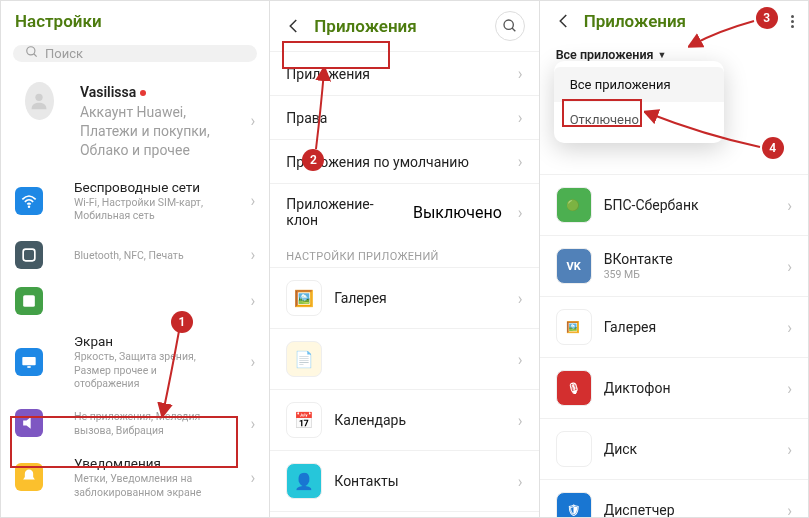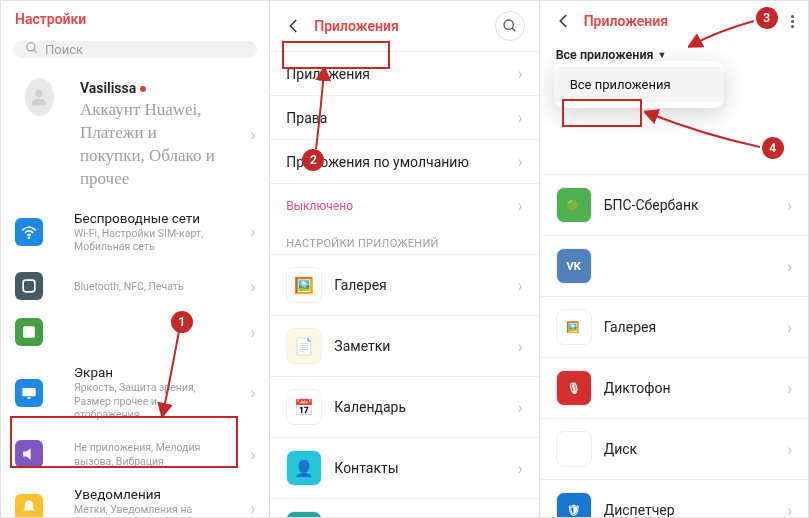--- a/index.html
+++ b/index.html
@@ -8,40 +8,40 @@
     background: #f5f5f5;
     width: 809px;
     height: 518px;
     overflow: hidden;
     position: relative;
   }
   .container { display: flex; width: 100%; height: 100%; background:#fff; border:1px solid #e0e0e0;}
   .pane { flex:1; border-right:1px solid #e0e0e0; background:#fff; display:flex; flex-direction:column; position:relative; overflow:hidden;}
   .pane:last-child{border-right:none;}
   .header { display:flex; align-items:center; padding:10px 14px; gap:10px; }
-  .header .title { font-size:14px; font-weight:600; color:#ef4444; flex:1;}
+  .header .title { font-size:17px; font-weight:600; color:#4d7c0f; flex:1;}
   .back { width:20px; height:20px; display:flex; align-items:center; justify-content:center; color:#333;}
   .search-row { margin:4px 12px 10px; background:#f1f1f1; border-radius:18px; height:32px; display:flex; align-items:center; padding:0 12px; color:#9e9e9e; font-size:13px;}
   .search-row .sicon{margin-right:6px;}
   .account { display:flex; align-items:flex-start; padding:10px 14px; gap:26px;margin-left:10px; }
   .avatar { width:38px; height:38px; border-radius:50%; background:#e8e8e8; display:flex; align-items:center; justify-content:center; color:#bdbdbd;}
   .acct-text .name{font-size:14px; font-weight:600; color:#222;}
   .dot{display:inline-block;width:6px;height:6px;border-radius:50%;background:#e53935;margin-left:4px;vertical-align:middle;}
-  .acct-text .sub{font-size:17px; color:#9e9e9e; line-height:1.35; margin-top:2px; max-width:190px;font-family:Liberation Serif, serif;}
+  .acct-text .sub{font-size:14px; color:#9e9e9e; line-height:1.35; margin-top:2px; max-width:190px;}
   .chev{color:#c0c0c0; margin-left:auto; align-self:center;}
   .list{display:flex;flex-direction:column;}
   .item{display:flex; align-items:center; padding:10px 14px; gap:12px; border-top:1px solid #f0f0f0; position:relative;}
   .pane1 .item{border-top:none; padding:9px 14px;gap:31px;}
   .iconbox{width:28px;height:28px;border-radius:6px;display:flex;align-items:center;justify-content:center;flex-shrink:0;}
   .it-text{flex:1; min-width:0;}
   .it-text .t{font-size:13.5px;color:#222;}
   .it-text .s{font-size:10.5px;color:#9e9e9e;line-height:1.3;margin-top:1px;}
   .pane2 .item, .pane3 .item{padding:12px 16px;}
   .pane2 .it-text .t, .pane3 .it-text .t{font-size:14px;}
-  .value-right{font-size:12px;color:#ec4899;margin-right:4px;}
+  .value-right{font-size:16px;color:#000000;margin-right:4px;}
   .section-h{padding:10px 16px 4px;font-size:11px;color:#9e9e9e;text-transform:uppercase;letter-spacing:.3px;}
   .app-icon{width:36px;height:36px;border-radius:8px;display:flex;align-items:center;justify-content:center;flex-shrink:0;}
   .filter-row{padding:6px 16px 2px;font-size:12.5px;font-weight:600;color:#222;display:flex;align-items:center;gap:4px;}
   .tri{font-size:9px;color:#333;}
   .dropdown{position:absolute; top:60px; left:14px; width:170px; background:#fff; border-radius:10px; box-shadow:0 6px 24px rgba(0,0,0,.18); z-index:5; padding:6px 0;}
   .dropdown .opt{padding:10px 16px; font-size:13px; color:#555;}
   .dropdown .opt.sel{color:#111; background:#f5f5f5; border-radius:6px 6px 0 0;}
   .menu-dots{color:#555;display:flex;flex-direction:column;gap:2px;align-items:center;}
   .menu-dots span{width:3px;height:3px;border-radius:50%;background:#555;display:block;}
   
@@ -210,38 +210,38 @@
      <span class="chev">›</span>
    </div>
         <div class="item">
      <div class="it-text">
             <div class="t">Приложения по умолчанию</div>
           </div>
 
      <span class="chev">›</span>
    </div>
         <div class="item">
+     <div class="it-text">
+            <div class="t">Приложение-клон</div>
+          </div>
      <span class="value-right">Выключено</span>
      <span class="chev">›</span>
    </div>
       </div>
     <div class="section-h">НАСТРОЙКИ ПРИЛОЖЕНИЙ</div>
     <div class="list" id="p2apps">
         <div class="item">
      <div class="app-icon" style="background:#fff;border:1px solid #eee">🖼️</div>
      <div class="it-text">
             <div class="t">Галерея</div>
           </div>
      <span class="chev">›</span>
    </div>
         <div class="item">
      <div class="app-icon" style="background:#fff8e1;border:1px solid #eee">📄</div>
-     <div class="it-text">
-            <div class="t">Заметки</div>
-          </div>
      <span class="chev">›</span>
    </div>
         <div class="item">
      <div class="app-icon" style="background:#fff;border:1px solid #eee">📅</div>
      <div class="it-text">
             <div class="t">Календарь</div>
           </div>
      <span class="chev">›</span>
    </div>
         <div class="item">
@@ -282,31 +282,36 @@
           <span></span>
           <span></span>
         </div>
     </div>
     <div class="filter-row">
       <span>Все приложения</span>
       <span class="tri">▼</span>
     </div>
     <div class="dropdown">
       <div class="opt sel">Все приложения</div>
+      <div class="opt">Отключено</div>
     </div>
     <div class="list" id="p3apps" style="margin-top:110px;">
         <div class="item">
      <div class="app-icon" style="background:#4caf50;color:#fff;font-size:11px;font-weight:700;border:1px solid #eee">🟢</div>
      <div class="it-text">
             <div class="t">БПС-Сбербанк</div>
           </div>
      <span class="chev">›</span>
    </div>
         <div class="item">
      <div class="app-icon" style="background:#5181b8;color:#fff;font-size:11px;font-weight:700;border:1px solid #eee">VK</div>
+     <div class="it-text">
+            <div class="t">ВКонтакте</div>
+            <div class="s">359 МБ</div>
+          </div>
      <span class="chev">›</span>
    </div>
         <div class="item">
      <div class="app-icon" style="background:#fff;color:#fff;font-size:11px;font-weight:700;border:1px solid #eee">🖼️</div>
      <div class="it-text">
             <div class="t">Галерея</div>
           </div>
      <span class="chev">›</span>
    </div>
         <div class="item">

